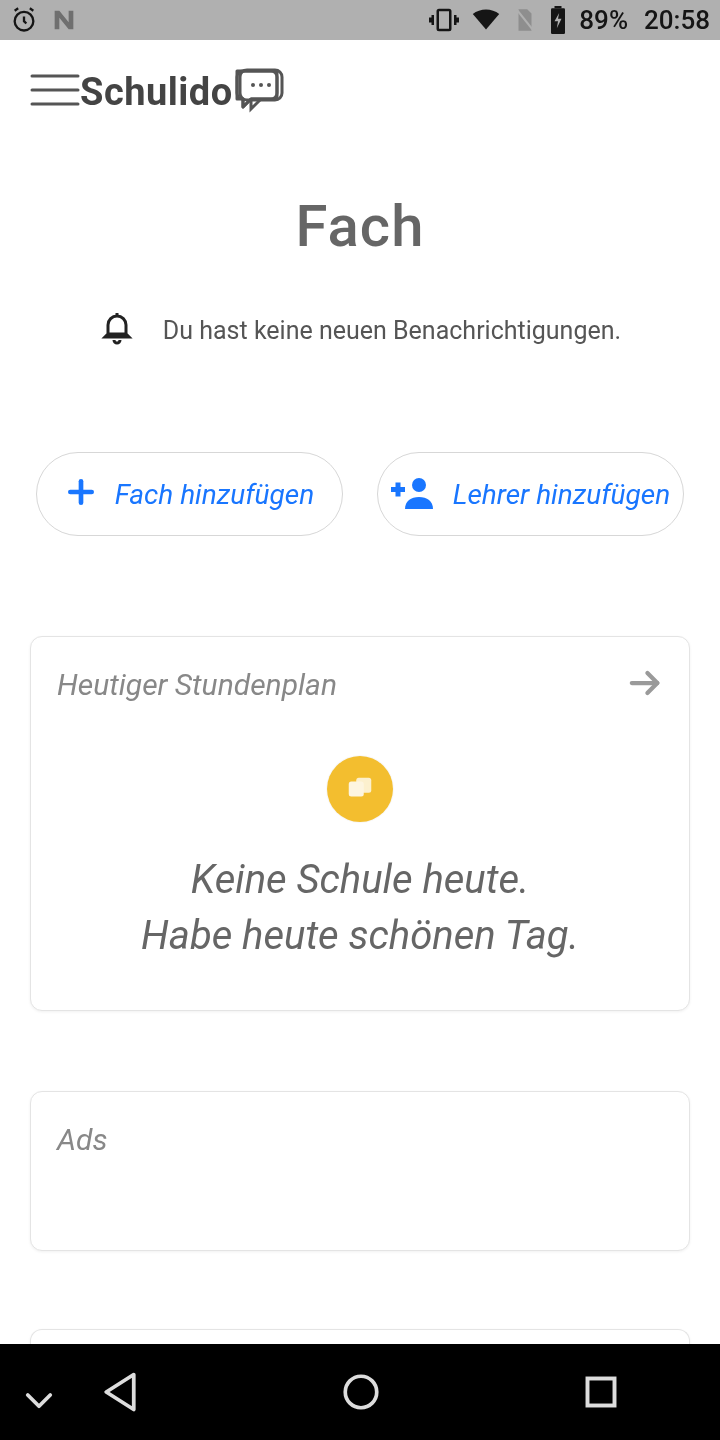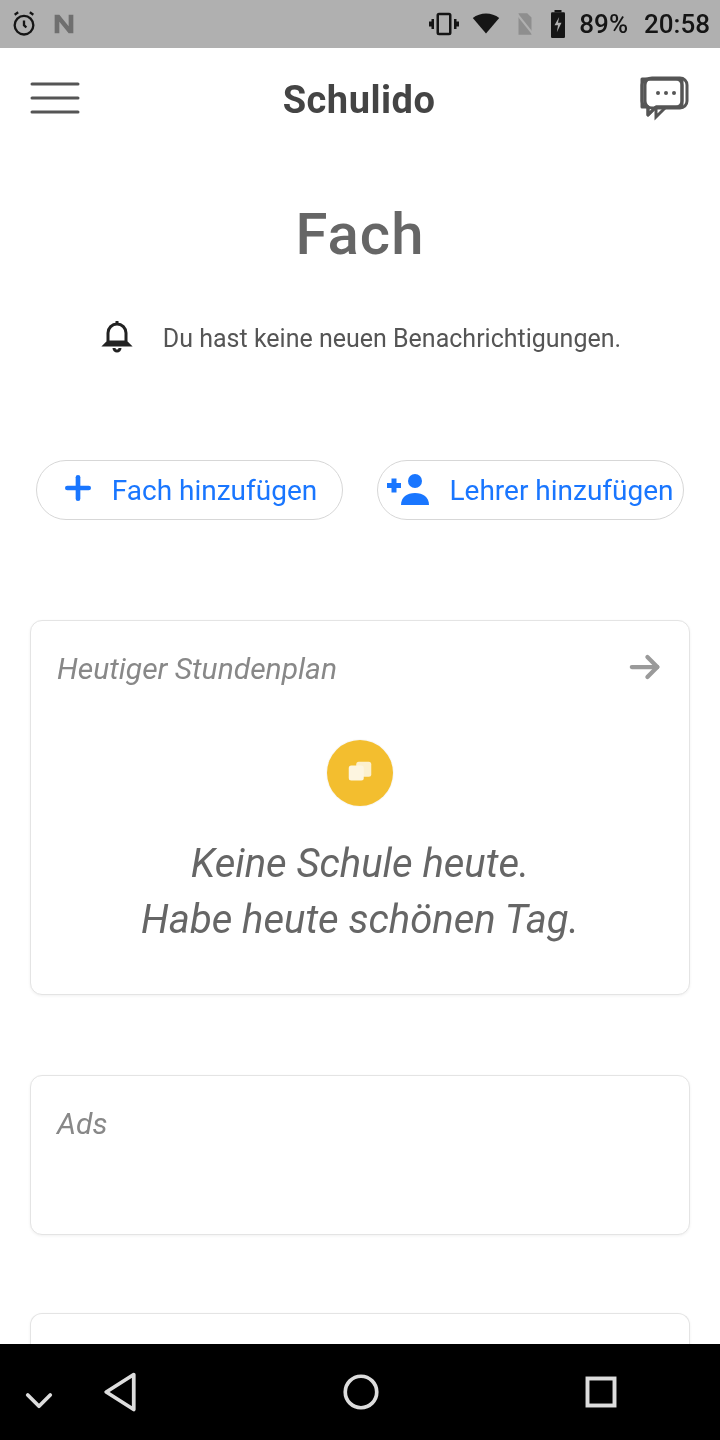--- a/index.html
+++ b/index.html
@@ -1,32 +1,32 @@
 <!DOCTYPE html>
 <html><head>
 <meta charset="utf-8">
 <style>
   * { box-sizing: border-box; margin: 0; padding: 0; }
   html, body { width: 720px; height: 1440px; font-family: -apple-system, Roboto, "Helvetica Neue", Arial, sans-serif; background: #fff; color: #333; overflow: hidden; }
   
-  .statusbar { height: 48px; background: #b0b0b0; display: flex; align-items: center; justify-content: space-between; padding: 0 10px; color: #151515; font-size: 26px; font-weight: 500; }
+  .statusbar { height: 40px; background: #b0b0b0; display: flex; align-items: center; justify-content: space-between; padding: 0 10px; color: #151515; font-size: 26px; font-weight: 500; }
   .statusbar .left, .statusbar .right { display: flex; align-items: center; gap: 12px; }
   .statusbar .right span { display: inline-flex; align-items: center; }
   .statusbar svg { display: block; }
   
-  .app-header { height: 104px; display: flex; align-items: center; justify-content: space-between; padding: 4px 30px; }
+  .app-header { height: 104px; display: flex; align-items: center; padding: 4px 30px; }
   .app-title { font-size: 38px; font-weight: 700; color: #444; letter-spacing: 0.5px; }
   
   .hero { text-align: center; padding-top: 48px; }
   .hero-title { font-size: 58px; font-weight: 500; color: #666; letter-spacing: 1px; }
   .notif-row { display: flex; align-items: center; justify-content: center; gap: 28px; margin-top: 48px; }
   .notif-text { font-size: 25px; color: #555; }
   
   .actions { display: flex; gap: 34px; padding: 0 36px; margin-top: 100px; }
-  .action-btn { flex: 1; height: 60px; border: 1px solid #d7d7d7; border-radius: 42px; display: flex; align-items: center; justify-content: center; gap: 18px; background: #fff; }
+  .action-btn { flex: 1; height: 84px; border: 1px solid #d7d7d7; border-radius: 42px; display: flex; align-items: center; justify-content: center; gap: 18px; background: #fff; font-style: italic; }
   .action-btn .label { font-size: 28px; color: #1976ff; }
   
   .card { margin: 0 30px; border: 1px solid #e4e4e4; border-radius: 12px; box-shadow: 0 1px 3px rgba(0,0,0,0.06); background: #fff; font-style: italic; }
   .card.timetable { margin-top: 100px; padding: 30px 26px 46px; }
   .card-head { display: flex; align-items: center; justify-content: space-between; }
   .card-title { font-size: 30px; color: #888; font-weight: 400; }
   .tt-body { text-align: center; margin-top: 54px; }
   .tt-icon { width: 66px; height: 66px; border-radius: 50%; background: #f3be2f; display: inline-flex; align-items: center; justify-content: center; box-shadow: 0 0 0 1px rgba(0,0,0,0.03); filter: blur(0.3px); }
   .tt-msg { margin-top: 30px; font-size: 40px; color: #666; line-height: 1.4; }
   .card.ads { margin-top: 80px; height: 160px; padding: 30px 26px; }

